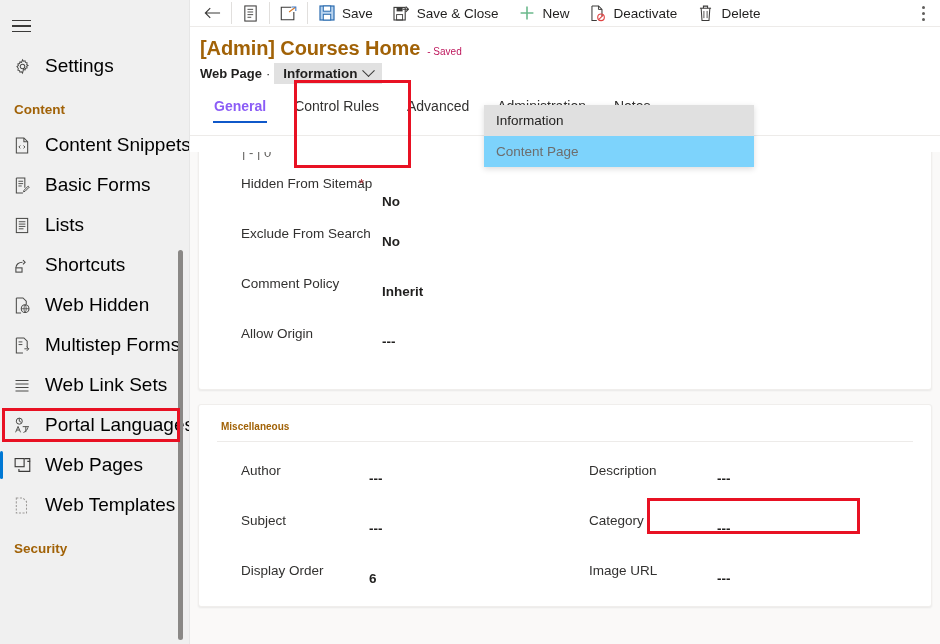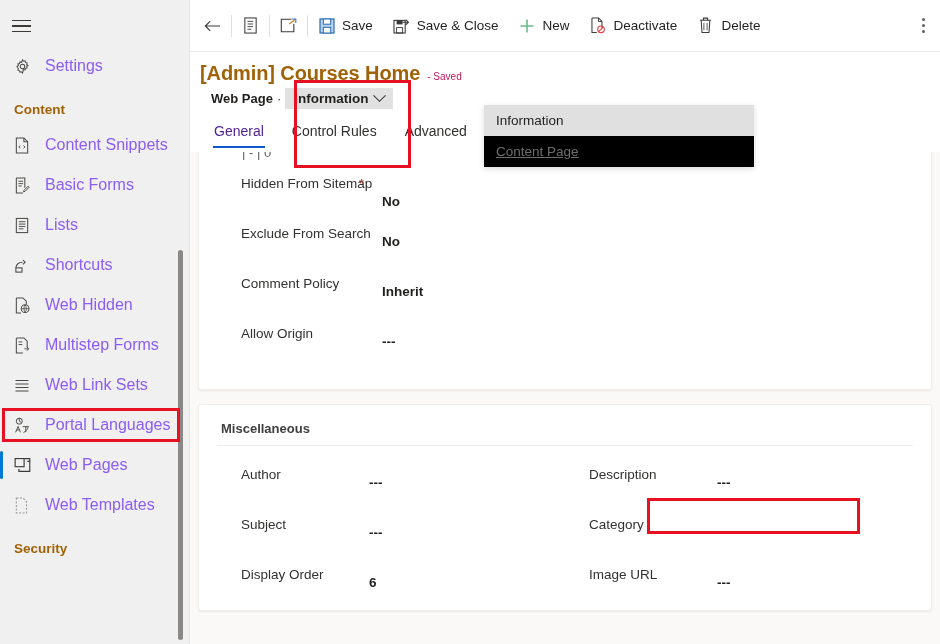--- a/index.html
+++ b/index.html
@@ -23,21 +23,21 @@
     width: 42px; height: 40px;
     margin-top: 6px;
     display: flex; flex-direction: column; justify-content: center;
     align-items: center; gap: 4px; cursor: pointer;
   }
   .hamburger span { display: block; width: 19px; height: 1.6px; background: #3b3a39; }
 
   .nav-row {
     height: 40px; display: flex; align-items: center;
     padding-left: 14px; cursor: pointer; position: relative;
-    color: #8b5cf6; font-size: 16px;
+    color: #000000; font-size: 19px;
   }
   .nav-row .ico {
     width: 22px; height: 20px; flex: 0 0 22px;
     display: flex; align-items: center; justify-content: flex-start;
     color: #4a4a48;
   }
   .nav-row .lbl { padding-left: 9px; white-space: nowrap; }
 
   .nav-group {
     font-size: 13.5px; font-weight: bold; color: #a16207;
@@ -58,21 +58,21 @@
   }
 
   
   .main {
     flex: 1 1 auto; height: 644px;
     background: #ffffff; position: relative; overflow: hidden;
   }
 
   
   .cmdbar {
-    height: 52px; display: flex; align-items: center;
+    height: 27px; display: flex; align-items: center;
     border-bottom: 1px solid #edebe9; background: #fff;
     padding-left: 4px; position: relative;
   }
   .cmd {
     display: flex; align-items: center; gap: 7px;
     height: 40px; padding: 0 10px; cursor: pointer;
     font-size: 13.5px; color: #201f1e; white-space: nowrap;
   }
   .cmd-sep { width: 1px; height: 22px; background: #e1dfdd; }
   .cmd-icon { display: flex; align-items: center; justify-content: center; width: 17px; height: 17px; }
@@ -81,60 +81,60 @@
     display: flex; flex-direction: column; align-items: center; justify-content: center; gap: 3px;
     cursor: pointer;
   }
   .cmd-ellipsis i { display: block; width: 3px; height: 3px; border-radius: 50%; background: #605e5c; }
 
   
   .hdr { padding: 10px 0 0 10px; }
   .hdr-title-row { display: flex; align-items: baseline; gap: 7px; }
   .hdr-title { font-size: 20px; font-weight: bold; color: #a16207; letter-spacing: -0.1px; }
   .hdr-saved { font-size: 10px; color: #be185d; }
-  .hdr-sub { display: flex; align-items: center; gap: 0px; margin-top: 3px; position: relative; margin-left: 11px; }
+  .hdr-sub { display: flex; align-items: center; gap: 0px; margin-top: 3px; position: relative; }
   .hdr-entity { font-size: 13px; font-weight: bold; color: #201f1e; }
   .hdr-dot { font-size: 13px; color: #201f1e; padding: 0 4px; }
 
   .form-select {
     display: inline-flex; align-items: center; gap: 7px;
     background: #e1e1e1; padding: 3px 9px 3px 9px;
     font-size: 13.5px; font-weight: bold; color: #201f1e; cursor: pointer;
   }
   .chev { width: 9px; height: 9px; border-right: 1.4px solid #3b3a39; border-bottom: 1.4px solid #3b3a39;
           transform: rotate(45deg) translate(-2px,-2px); }
 
   
   .tabbar {
     margin-top: 14px; height: 38px; display: flex; align-items: flex-start;
     border-bottom: 1px solid #edebe9; padding-left: 10px; gap: 0px;
   }
   .tab {
     font-size: 14px; color: #323130; padding: 0 14px 9px 14px;
     cursor: pointer; white-space: nowrap; position: relative;
   }
-  .tab.active { font-weight: normal; color: #4c1d95; }
+  .tab.active { font-weight: bold; color: #8b5cf6; }
   .tab.active::after {
     content: ""; position: absolute; left: 13px; right: 13px; bottom: 0;
     height: 2.5px; background: #0f58c9;
   }
 
   
   .formbody {
     position: absolute; left: 0; right: 0; top: 152px; bottom: 0;
     background: #faf9f8; padding: 0 8px; overflow: hidden;
   }
   .card {
     background: #fff; border: 1px solid #f0eeec; border-radius: 3px;
     box-shadow: 0 1px 2px rgba(0,0,0,0.07);
     margin-bottom: 14px; padding: 0 18px 8px 18px;
   }
   .card-first { height: 248px; margin-top: -10px; padding-top: 0; }
 
-  .sect-title { font-size: 13px; font-weight: bold; color: #404040; padding: 16px 0 9px 4px; }
+  .sect-title { font-size: 10px; font-weight: bold; color: #a16207; padding: 16px 0 9px 4px; }
   .sect-rule { height: 1px; background: #edebe9; margin-bottom: 6px; }
 
   .cut-row { font-size: 13px; color: #605e5c; padding: 2px 0 0 25px; height: 18px; overflow: hidden; }
 
   .frow { display: flex; align-items: flex-start; min-height: 50px; }
   .fcol { display: flex; flex: 1 1 50%; align-items: flex-start; padding-top: 13px; }
   .flabel {
     flex: 0 0 165px; font-size: 13.5px; color: #323130; line-height: 19px;
     padding-left: 24px; position: relative;
   }
@@ -151,21 +151,21 @@
   .flyout {
     position: absolute; left: 294px; top: 105px; width: 270px;
     background: #e5e5e5; z-index: 35;
     box-shadow: 0 2px 6px rgba(0,0,0,0.14);
   }
   .flyout-item {
     height: 31px; display: flex; align-items: center; padding-left: 12px;
     font-size: 13.5px; color: #201f1e; cursor: pointer;
   }
   .flyout-item.sel { background: #e0e0e0; color: #201f1e; }
-  .flyout-item.unsel { background: #000000; color: #6d6d6d; text-decoration: underline; }
+  .flyout-item.unsel { background: #7dd3fc; color: #6d6d6d; }
 
   svg { display: block; }
 </style>
 </head>
 <body>
 
 <div id="app">
 
   <div class="sidebar">
     <div class="hamburger">

